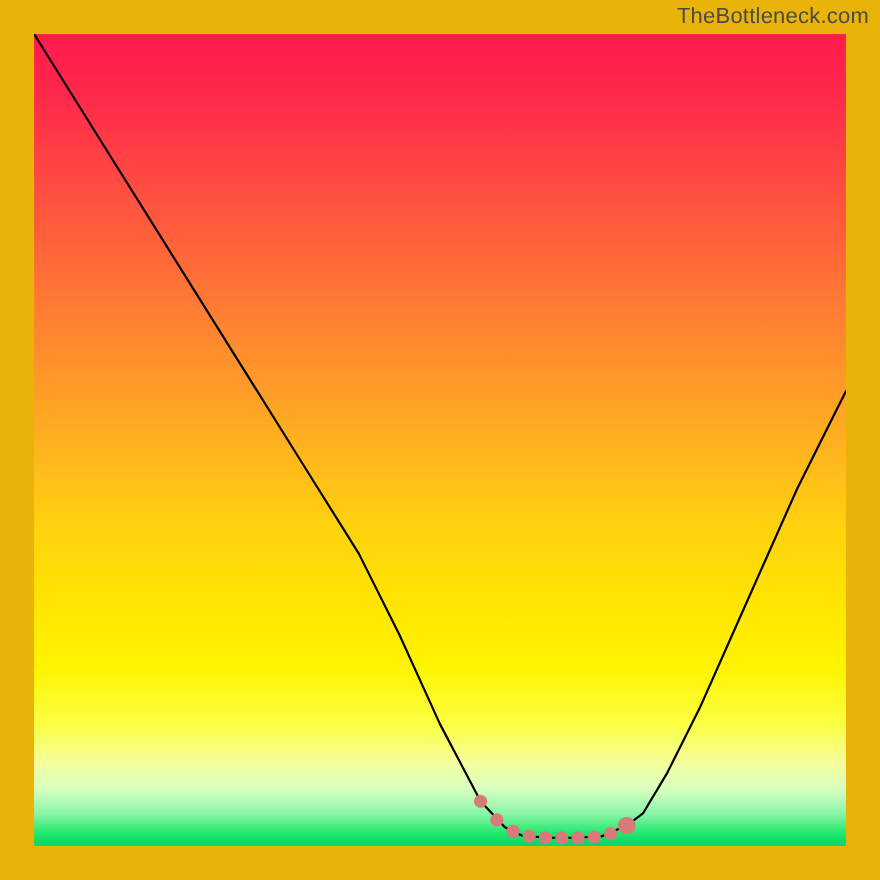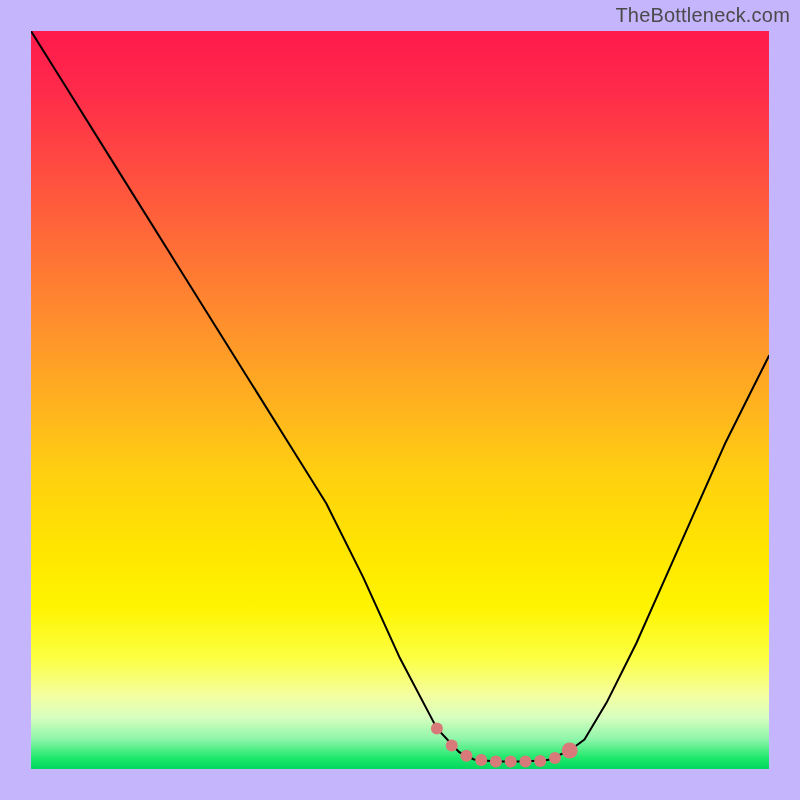--- a/index.html
+++ b/index.html
@@ -10,21 +10,21 @@
     background: #000;
     overflow: hidden;
     font-family: Arial, Helvetica, sans-serif;
   }
   .frame {
     position: absolute;
     left: 0;
     top: 0;
     width: 800px;
     height: 800px;
-    background: #c4b5fd;
+    background: #eab308;
   }
   .plot {
     position: absolute;
     left: 31px;
     top: 31px;
     width: 738px;
     height: 738px;
     overflow: hidden;
   }
   .gradient {

